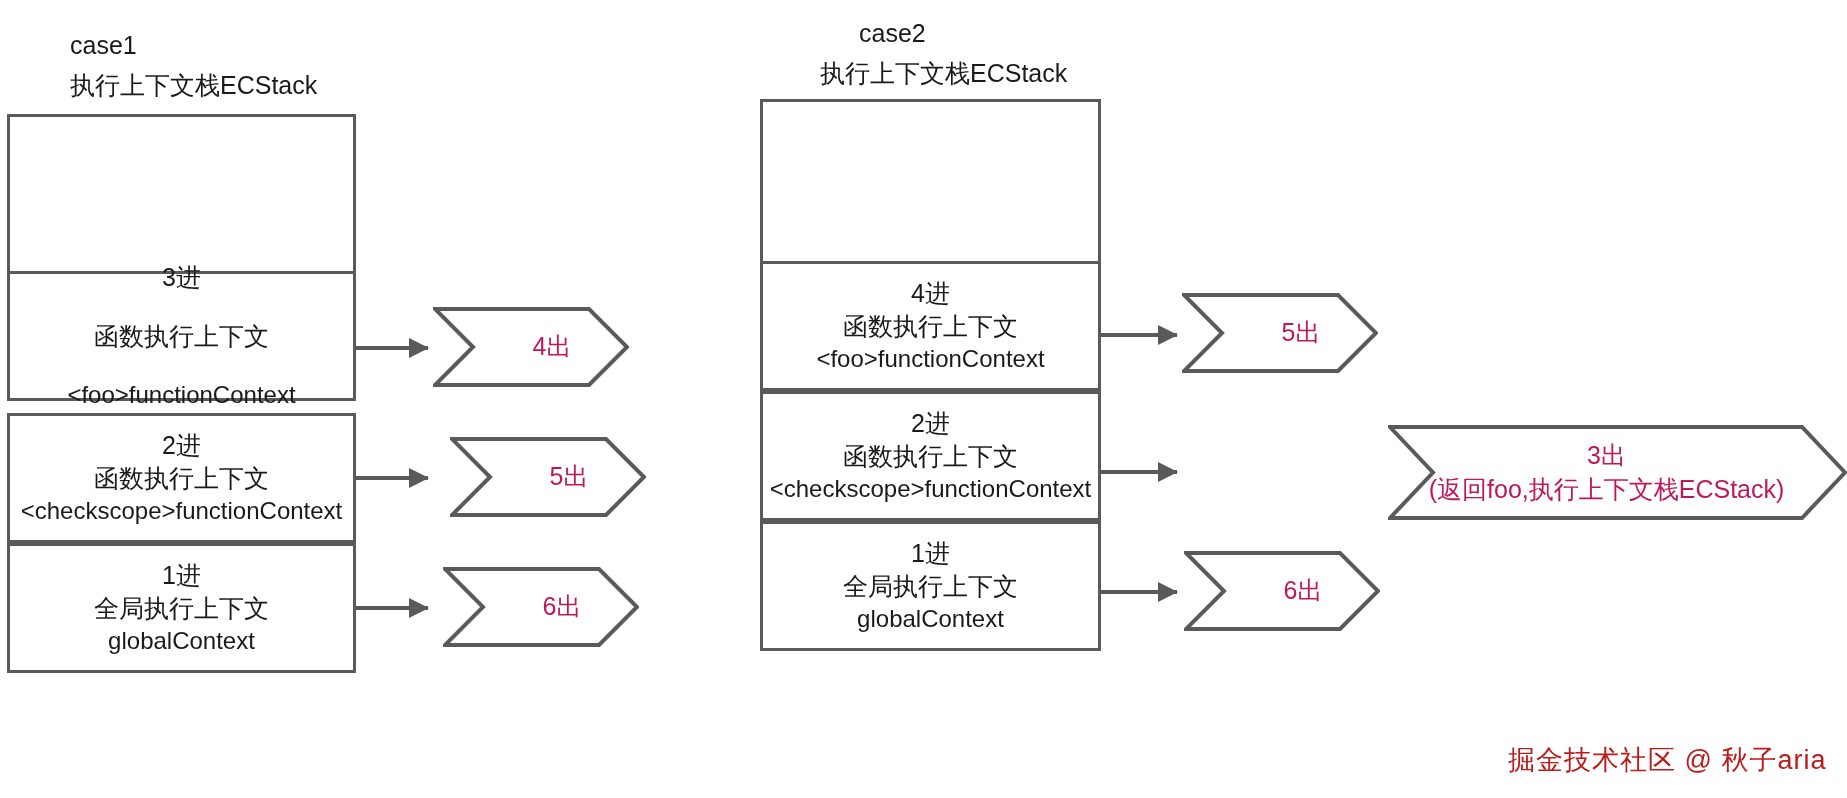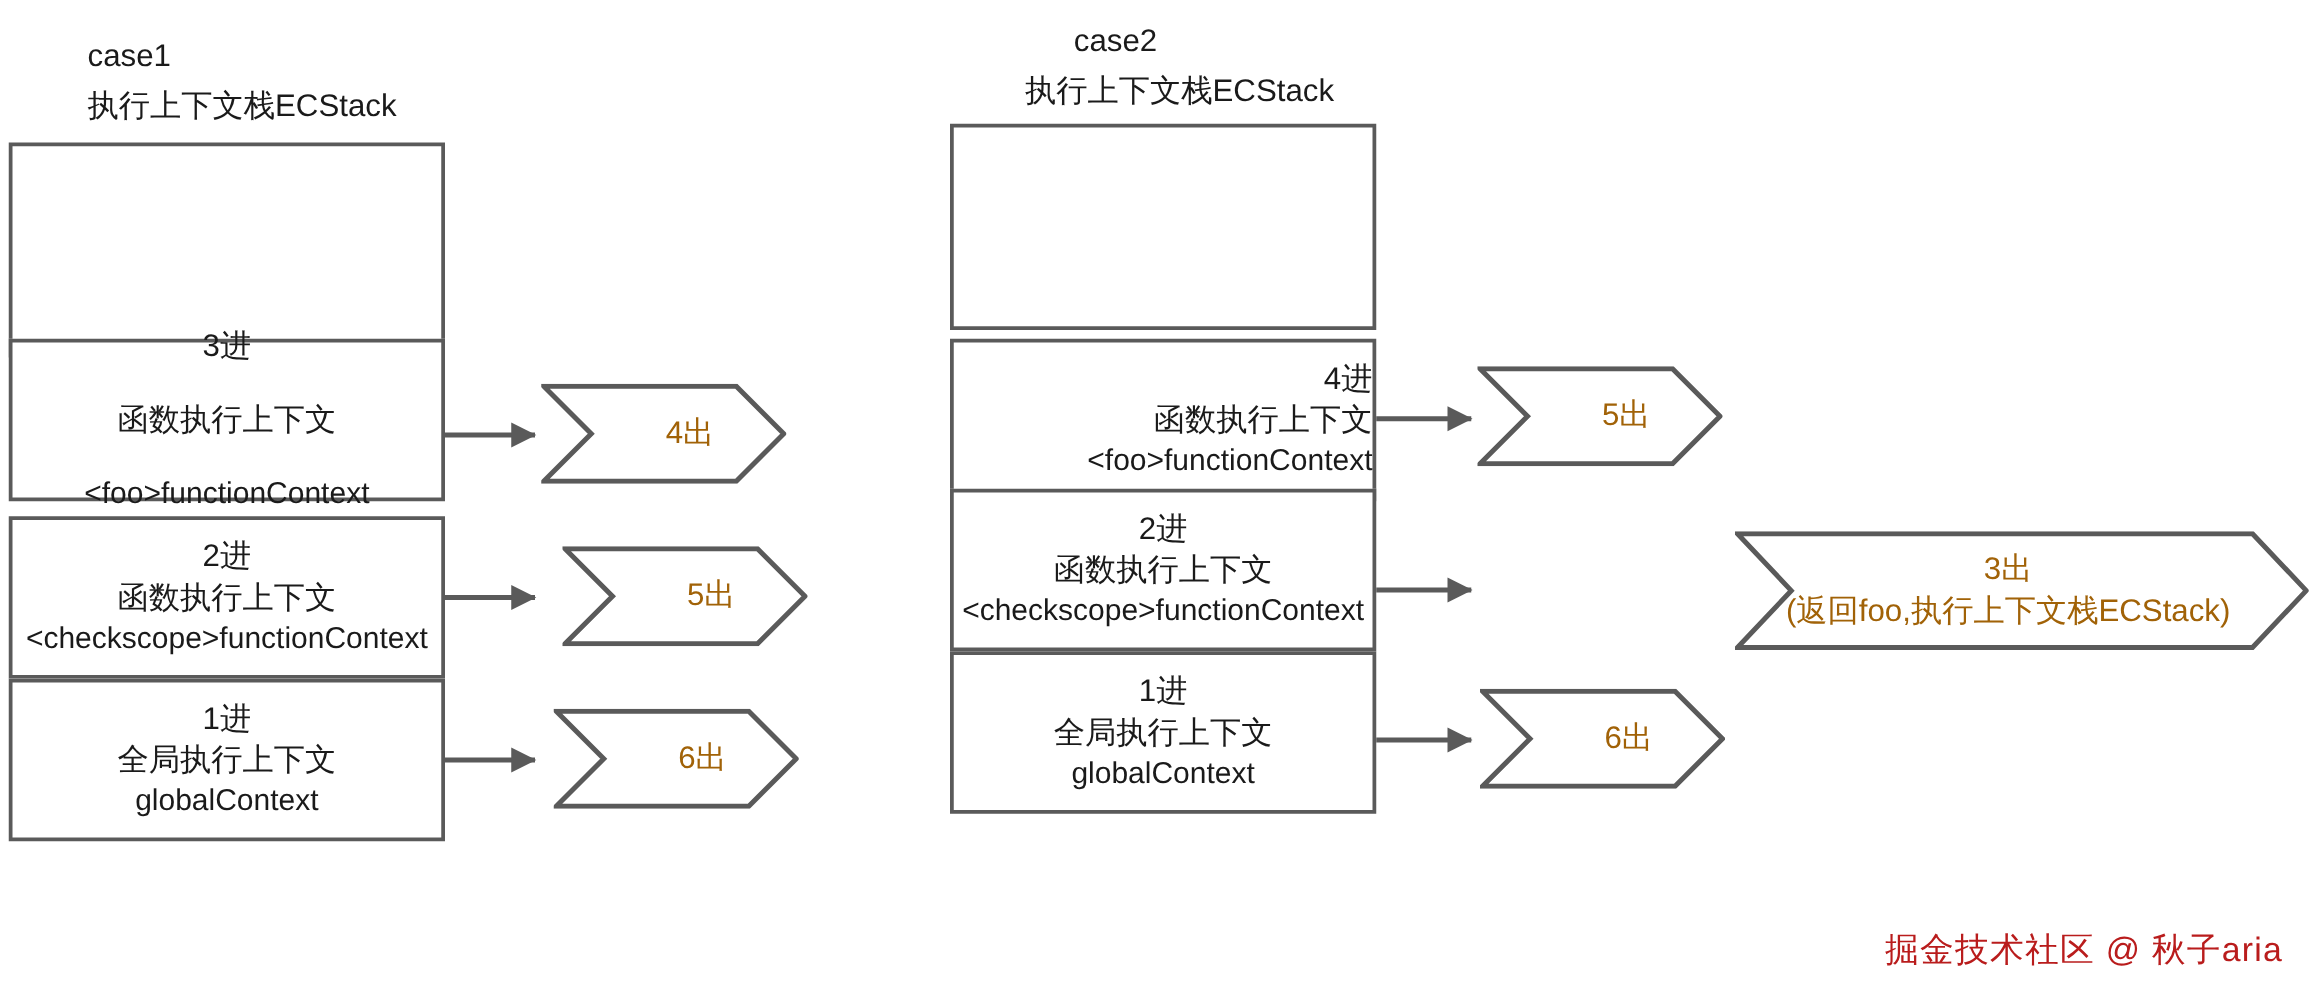--- a/index.html
+++ b/index.html
@@ -23,21 +23,21 @@
   .conn::after{content:"";position:absolute;right:-1px;top:-8px;
     width:0;height:0;border-left:20px solid #5a5a5a;
     border-top:10px solid transparent;border-bottom:10px solid transparent;}
 
   
   .chev{position:absolute;}
   .chev svg{display:block;width:100%;height:100%;}
   .chev .lbl{position:absolute;left:0;right:0;top:0;bottom:0;
     display:flex;flex-direction:column;align-items:center;justify-content:center;
     padding-left:42px;box-sizing:border-box;}
-  .chev .lbl .ln{font-size:25px;line-height:1.35;white-space:nowrap;color:#a16207;}
+  .chev .lbl .ln{font-size:25px;line-height:1.35;white-space:nowrap;color:#be185d;}
 
   .wm{position:absolute;font-size:27px;color:#b91c1c;white-space:nowrap;letter-spacing:1px;}
 </style>
 </head>
 <body>
 
 <div id="stage">
 
   <div class="cap" style="left:70px;top:30px;">case1</div>
   <div class="cap" style="left:70px;top:70px;">执行上下文栈ECStack</div>
@@ -98,21 +98,21 @@
     </div>
   </div>
 
   <div class="cap" style="left:859px;top:18px;">case2</div>
   <div class="cap" style="left:820px;top:58px;">执行上下文栈ECStack</div>
 
   <div class="cell" style="left:760px;top:99px;width:341px;height:165px;">
     
   </div>
 
-  <div class="cell" style="left:760px;top:271px;width:341px;height:130px;align-items:flex-end;">
+  <div class="cell" style="left:760px;top:261px;width:341px;height:130px;">
     <span class="ln">4进</span>
     <span class="ln">函数执行上下文</span>
     <span class="ln sm">&lt;foo&gt;functionContext</span>
   </div>
 
   <div class="cell" style="left:760px;top:391px;width:341px;height:130px;">
     <span class="ln">2进</span>
     <span class="ln">函数执行上下文</span>
     <span class="ln sm">&lt;checkscope&gt;functionContext</span>
   </div>

